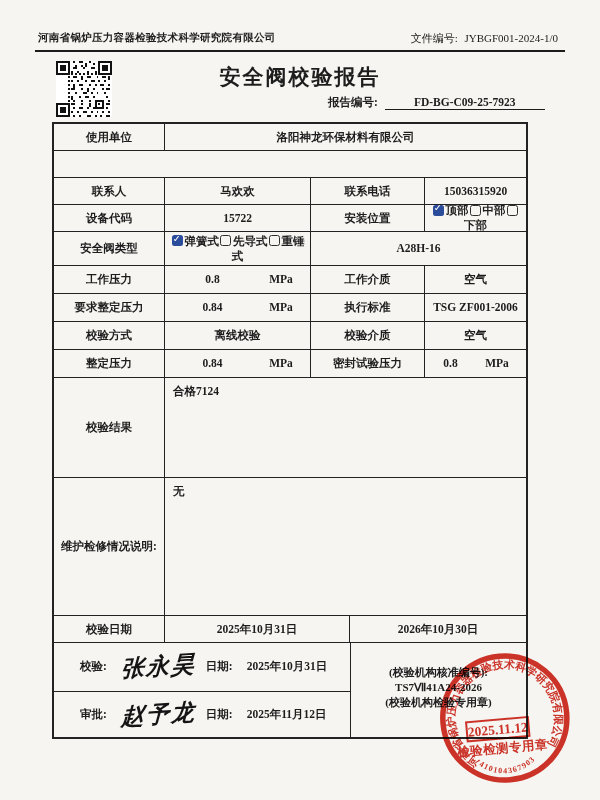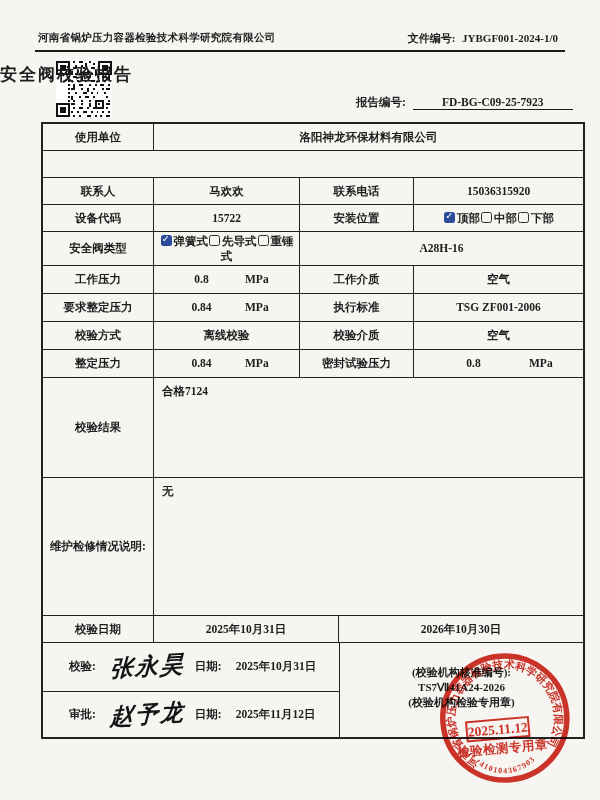--- a/index.html
+++ b/index.html
@@ -5,43 +5,43 @@
   * { box-sizing: border-box; margin: 0; padding: 0; }
   html,body { width:600px; height:800px; }
   body {
     background:#f6f5f1;
     font-family:"Liberation Serif", serif;
     color:#1d1d1d;
     position:relative;
     overflow:hidden;
   }
   .hdr-company { position:absolute; left:38px; top:31px; font-size:10.5px; font-weight:700; letter-spacing:0.3px; }
-  .hdr-doc { position:absolute; right:42px; top:31px; font-size:11px; font-weight:700;text-align:center; }
+  .hdr-doc { position:absolute; right:42px; top:31px; font-size:11px; font-weight:400;text-align:center; }
   .hdr-rule { position:absolute; left:35px; top:50px; width:530px; height:2.4px; background:#1c1c1c; }
 
   .qr { position:absolute; left:55px; top:61px; width:58px; height:56px; }
 
-  .title { position:absolute; left:0; top:63px; width:600px; text-align:left;
-           font-size:17px; font-weight:700; letter-spacing:2px; }
-  .repno { position:absolute; left:356px; top:95px; font-size:11.5px; font-weight:700; }
+  .title { position:absolute; left:0; top:63px; width:600px; text-align:center;
+           font-size:21px; font-weight:700; letter-spacing:2px; }
+  .repno { position:absolute; left:328px; top:95px; font-size:11.5px; font-weight:700; }
   .repno .val { display:inline-block; width:160px; text-align:center;
                 border-bottom:1.6px solid #1c1c1c; padding-bottom:1px; margin-left:4px; }
 
-  .tbl { position:absolute; left:41px; top:122px; width:544px;
+  .tbl { position:absolute; left:52px; top:122px; width:476px;
          border:2px solid #222; background:transparent; font-weight:700; }
   .row { display:flex; border-bottom:1.6px solid #222; }
   .row:last-child { border-bottom:none; }
   .c { border-right:1.6px solid #222; display:flex; align-items:center;
        justify-content:center; font-size:11.5px; text-align:center;
        padding:2px 4px; line-height:1.3; }
   .c:last-child { border-right:none; }
   .c.grow { flex:1; }
   .c.topleft { align-items:flex-start; justify-content:flex-start; text-align:left; padding:6px 8px; }
   .pv { flex:1; text-align:center; }
-  .pu { width:50px; text-align:left; }
+  .pu { width:50px; text-align:center; }
   .pcell { display:flex; align-items:center; }
 
   .cb { display:inline-block; width:11px; height:11px; border-radius:2.5px;
         vertical-align:-1.5px; margin:0 2px 0 1px; }
   .cb.on { background:#2b4b9b; position:relative; }
   .cb.on::after { content:"✓"; position:absolute; left:1.2px; top:-2.2px;
                   color:#fff; font-size:9.5px; font-weight:700; font-family:"DejaVu Sans",sans-serif; }
   .cb.off { border:1.6px solid #2e2e2e; background:transparent; }
   .opt { white-space:normal; }
 

